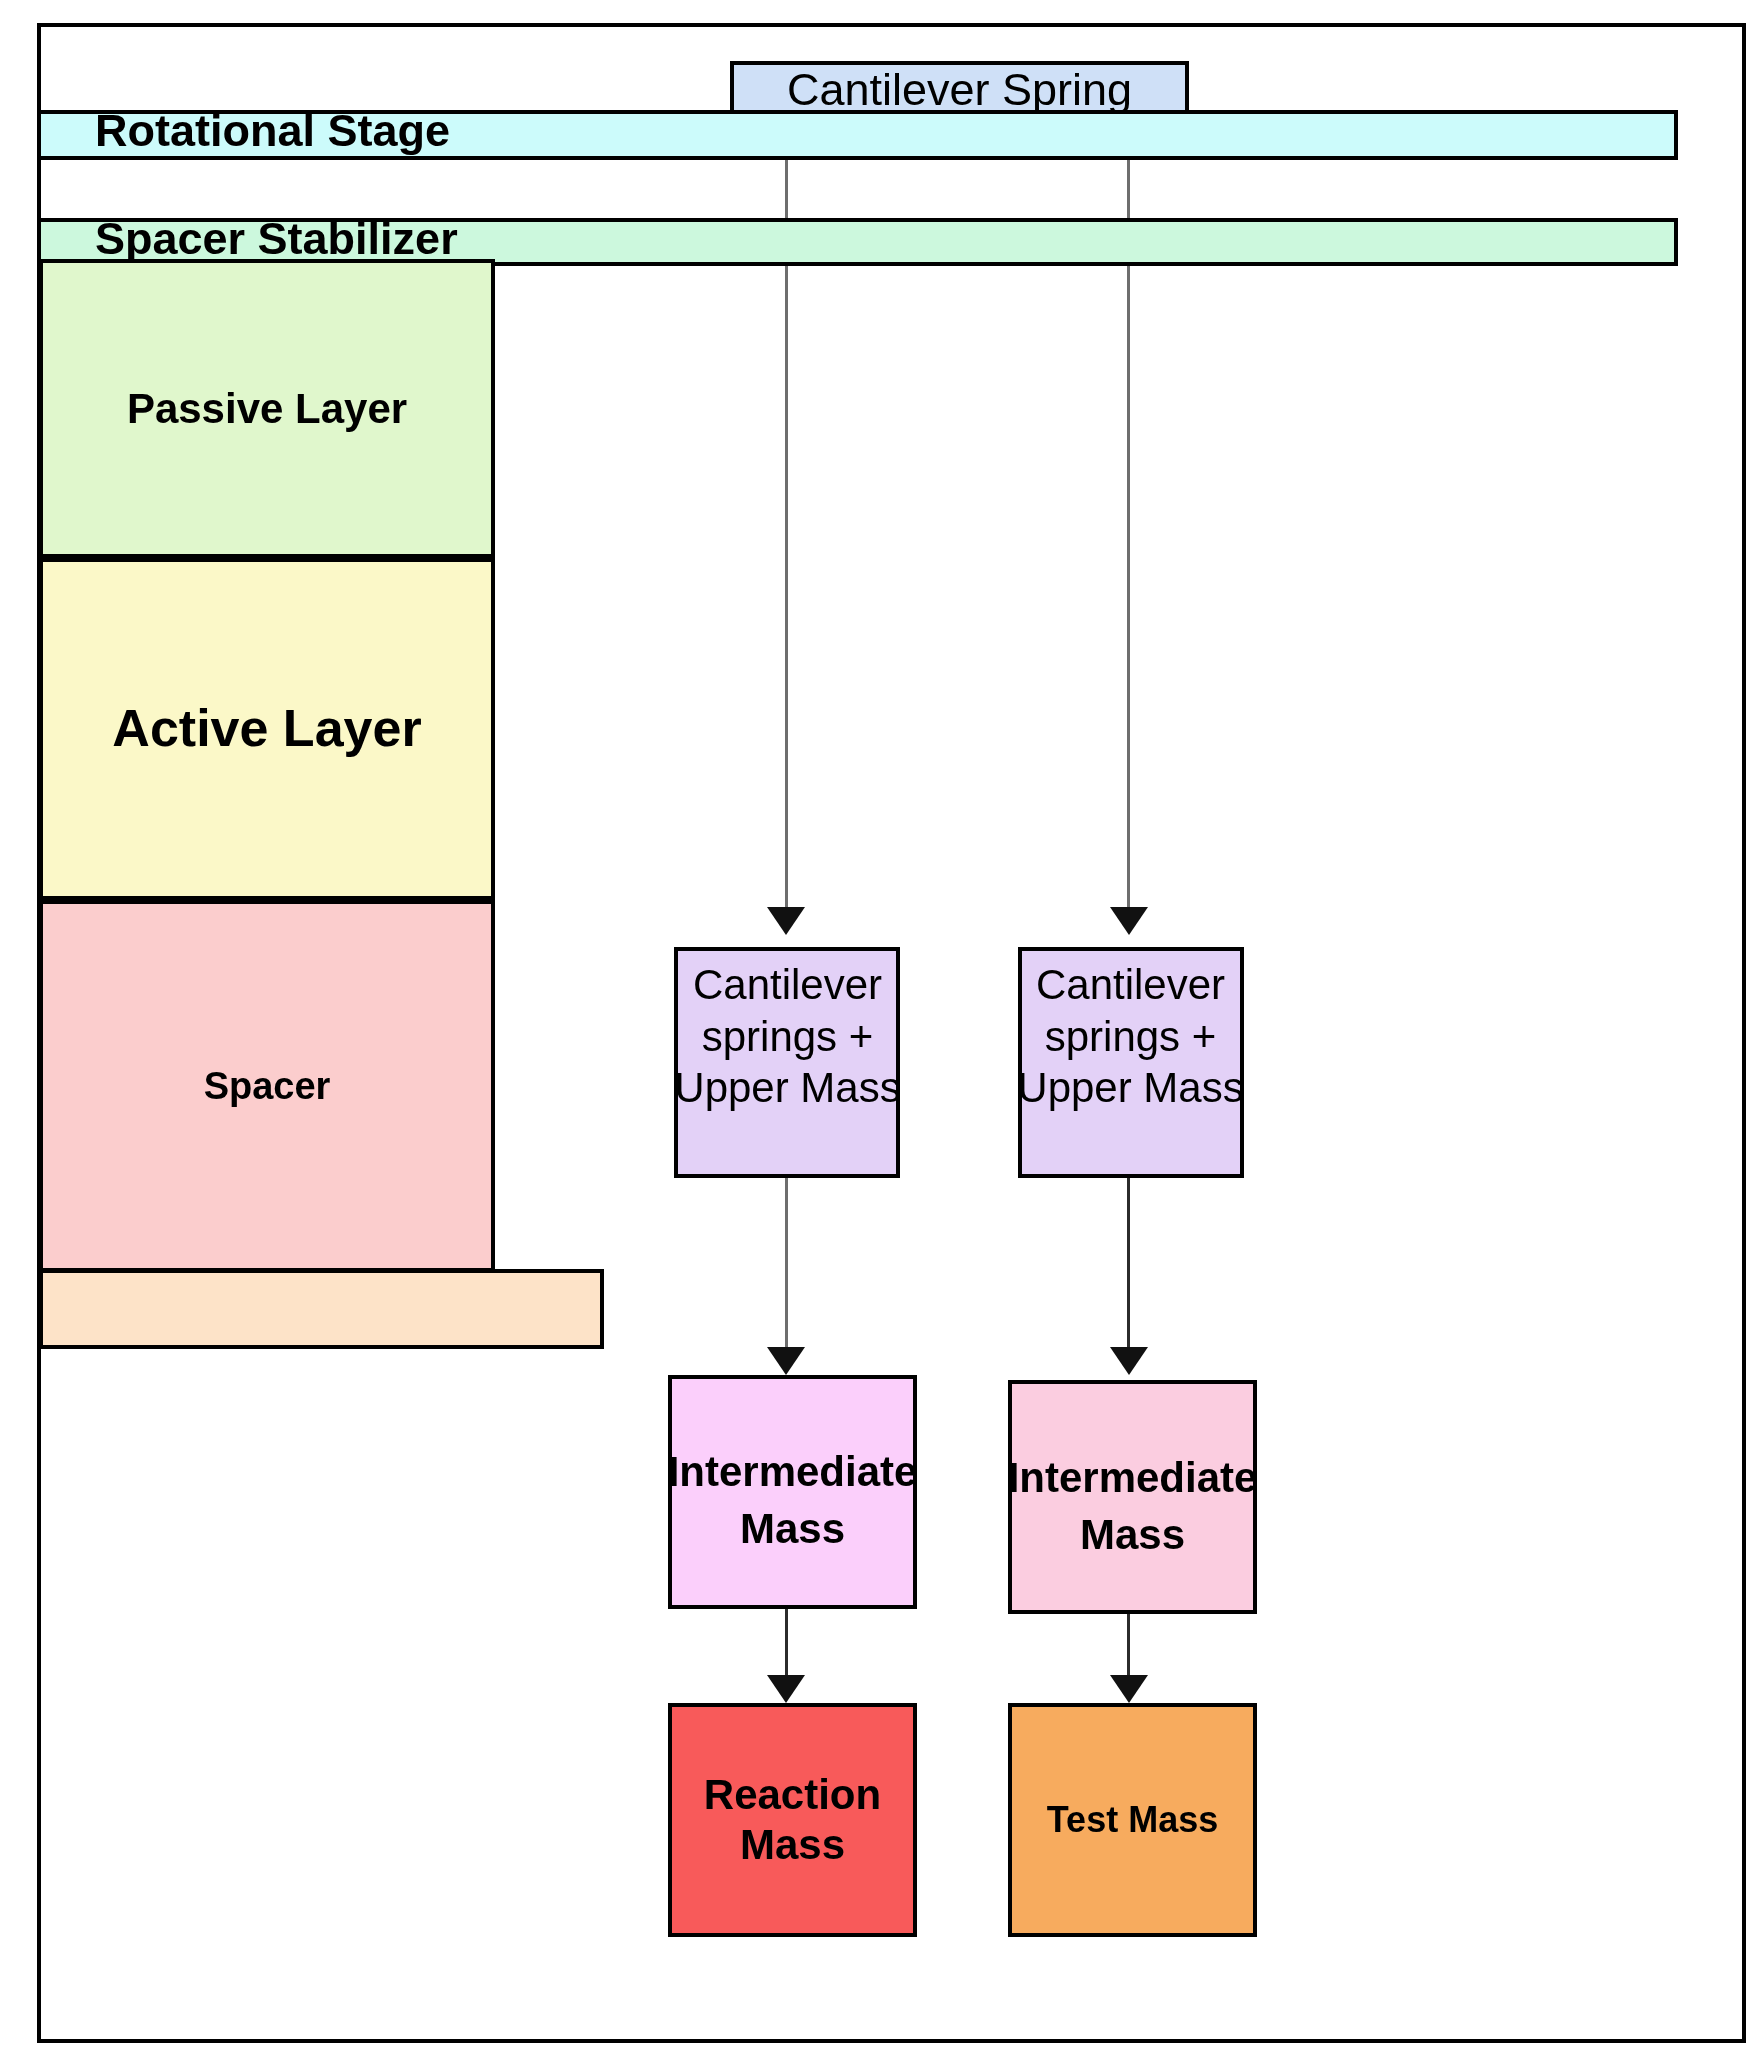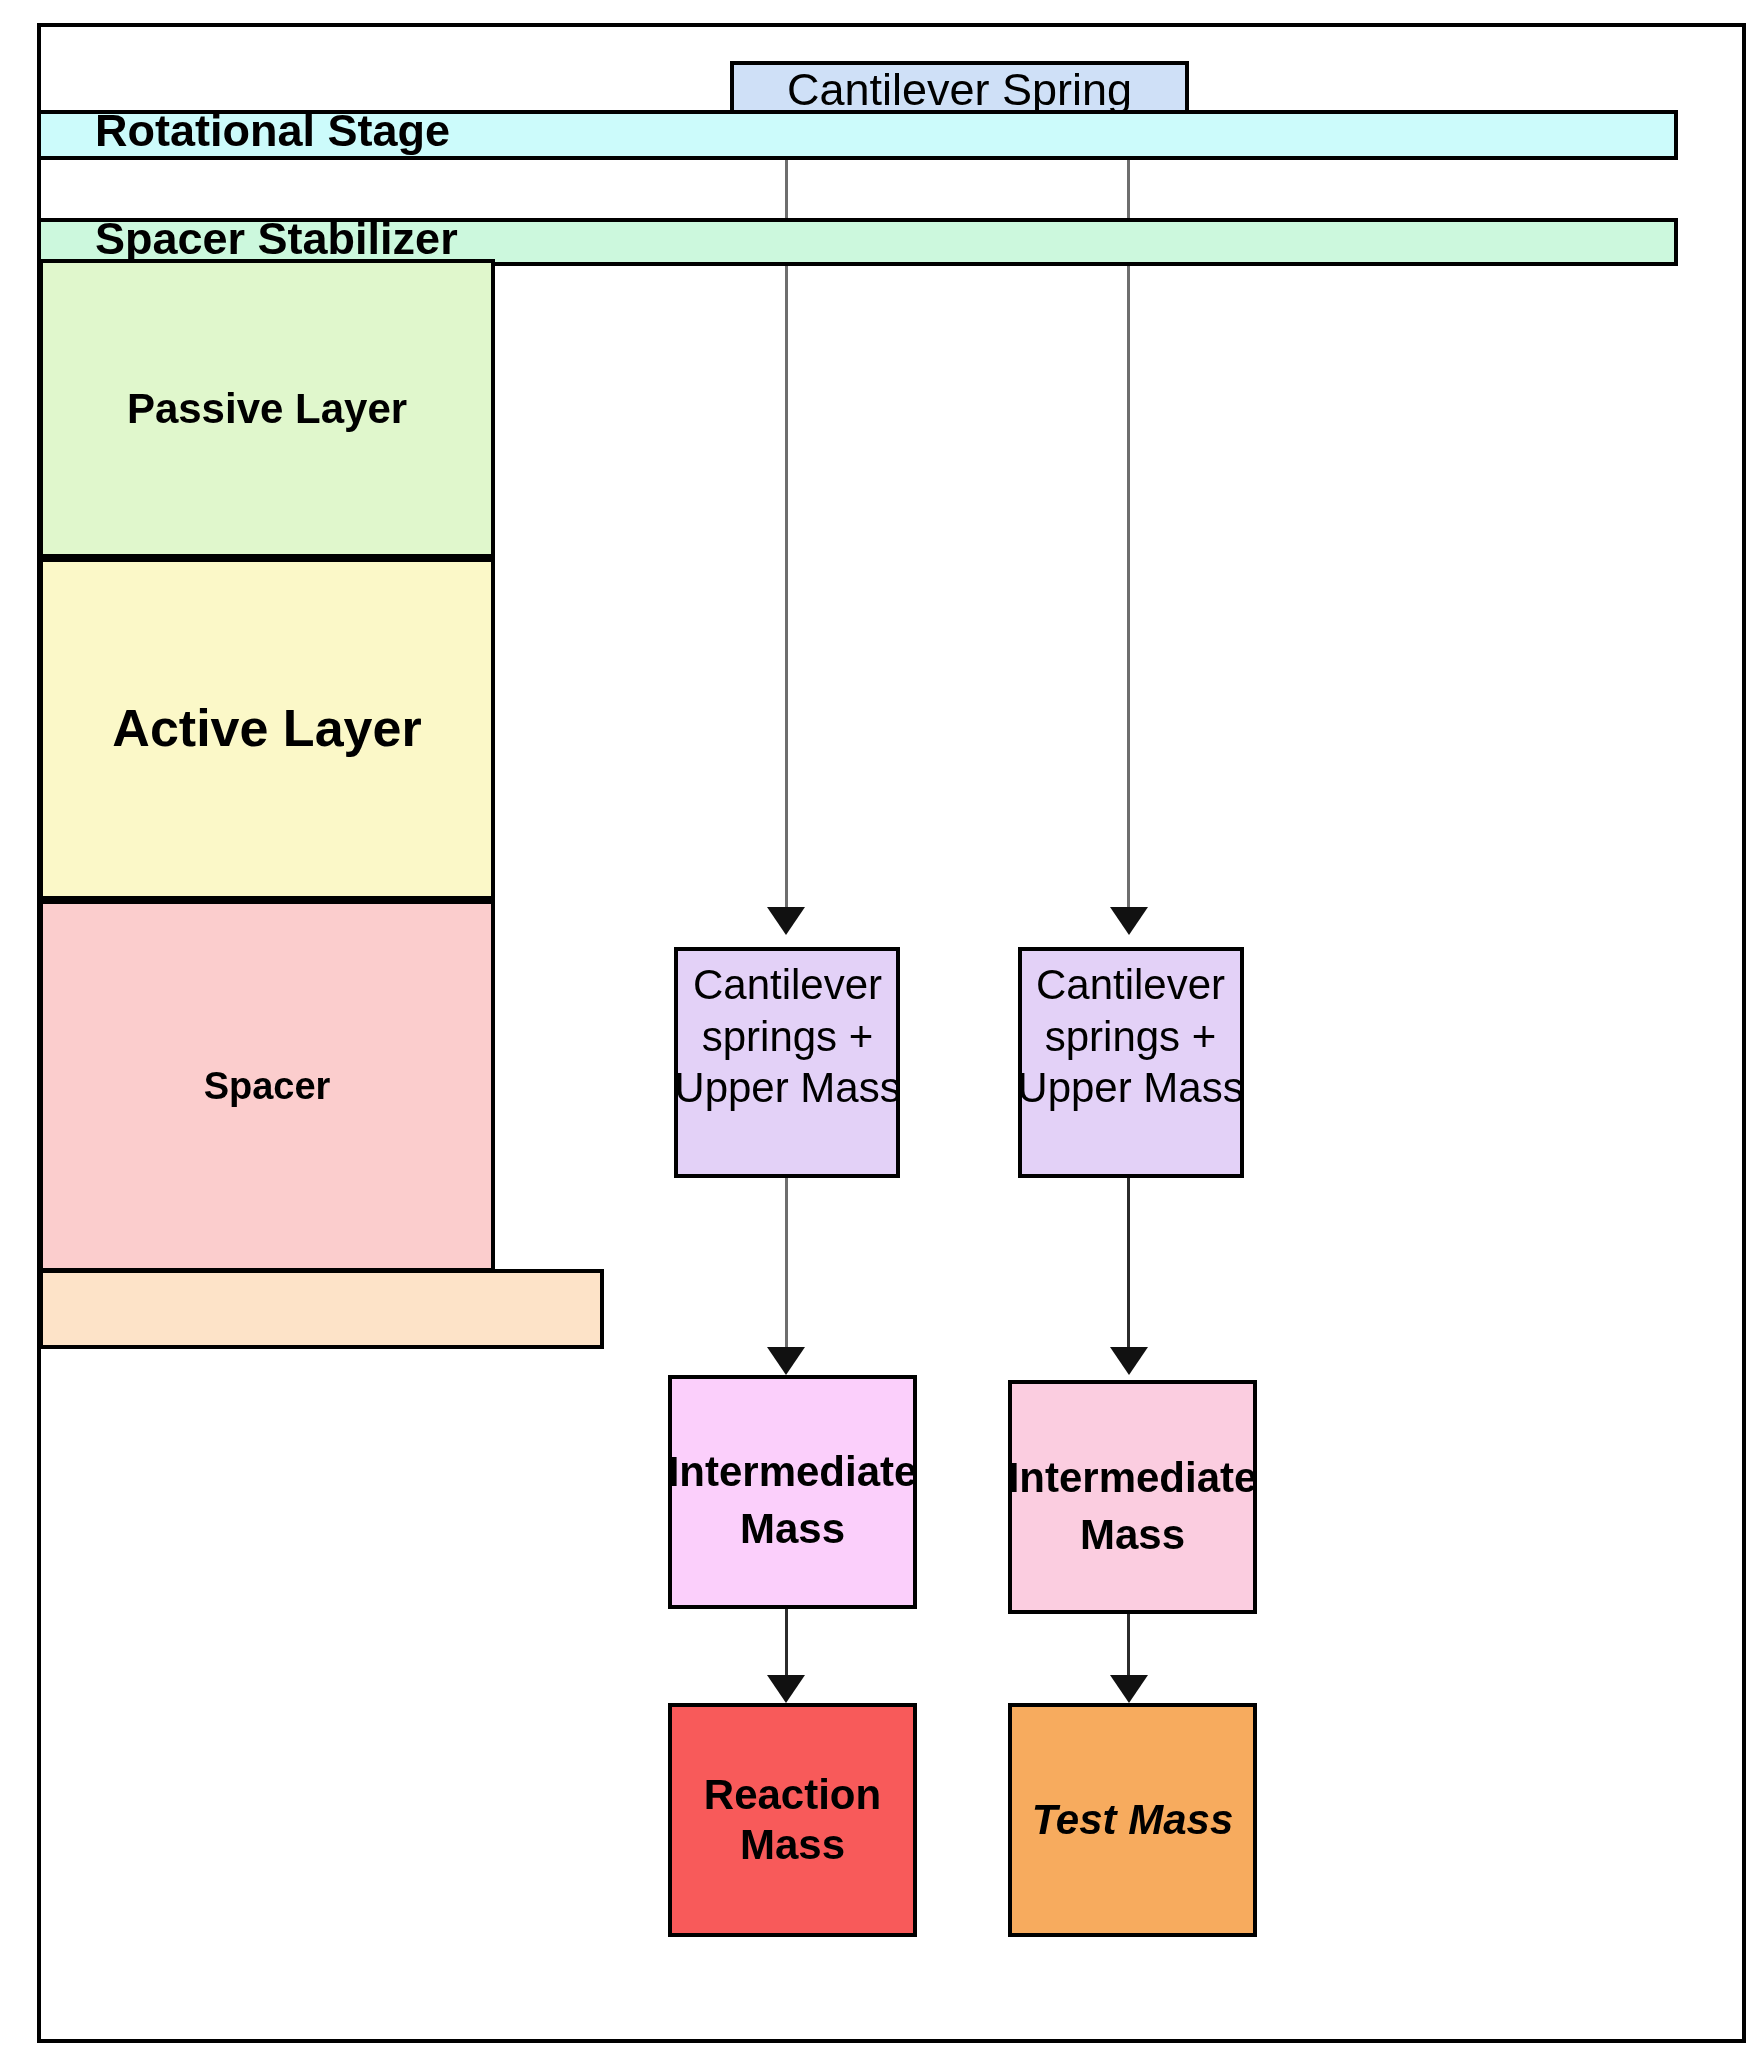--- a/index.html
+++ b/index.html
@@ -125,16 +125,16 @@
   <div class="arrowhead" style="left:1096px; top:1347px;"></div>
 
   <div class="node" style="left:994px; top:1380px; width:249px; height:234px; background:#fbcde0;"></div>
   <div class="overflow-text" style="left:969px; top:1450px; width:299px; text-align:center; font-size:42px;
               line-height:1.35; white-space:normal; font-weight:bold;">Intermediate Mass</div>
 
   <div class="connector" style="left:1113px; top:1614px; height:71px;"></div>
   <div class="arrowhead" style="left:1096px; top:1675px;"></div>
 
   <div class="node wrap" style="left:994px; top:1703px; width:249px; height:234px; background:#f7ab5e;
-              font-size:42px; font-weight:bold;font-style:italic;">Test Mass</div>
+              font-size:36px; font-weight:bold;">Test Mass</div>
 
 </div>
 
 
 </body></html>

